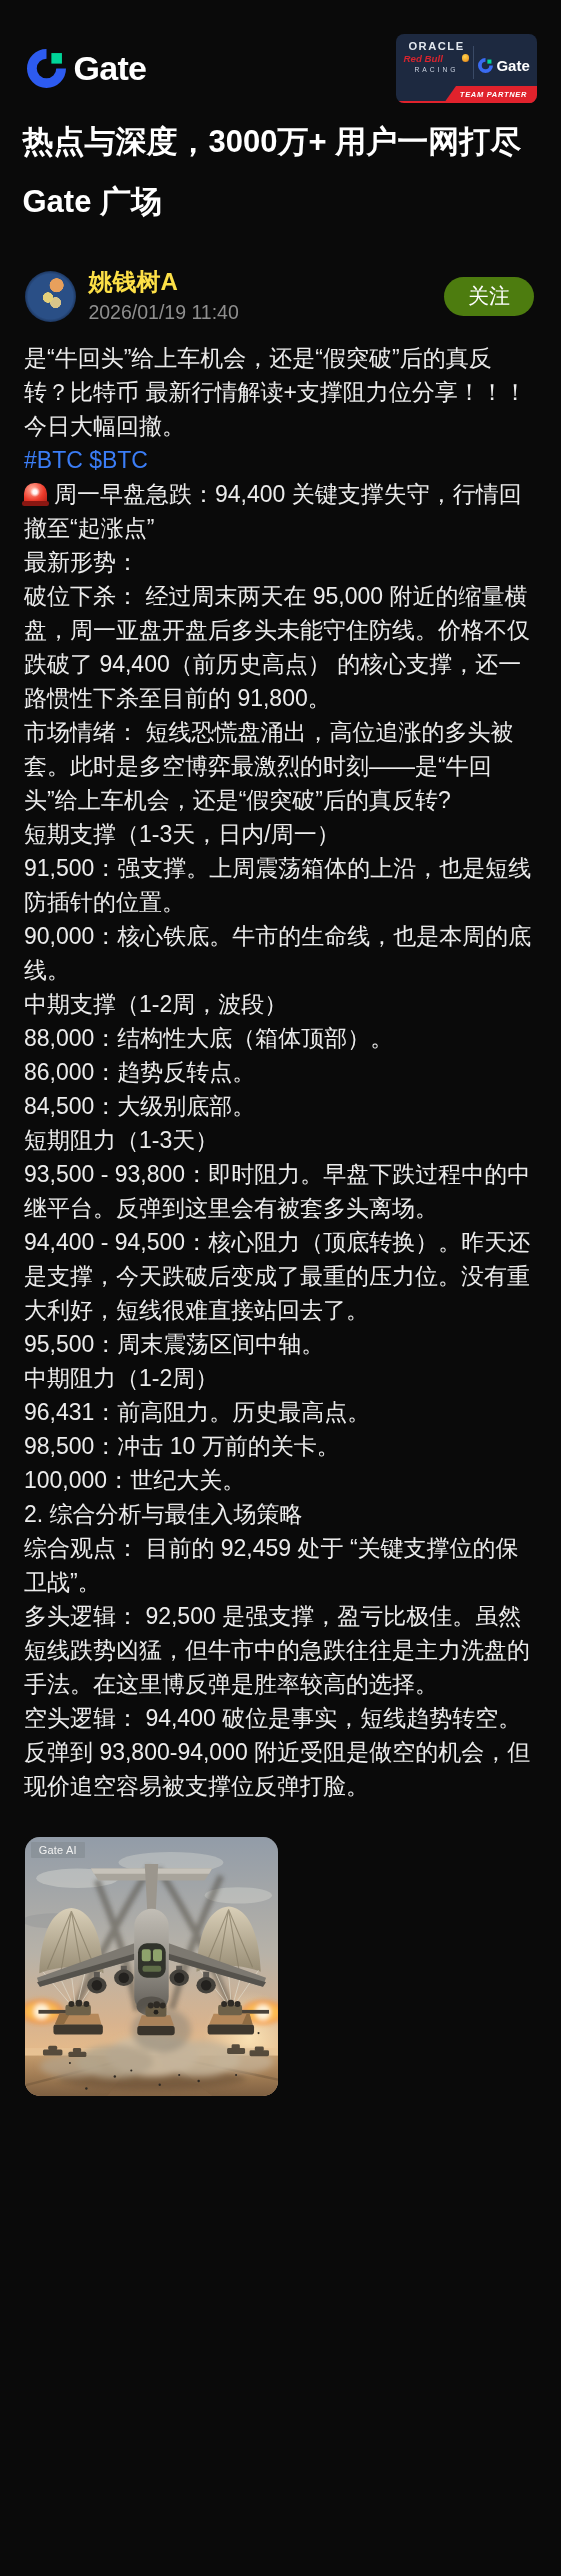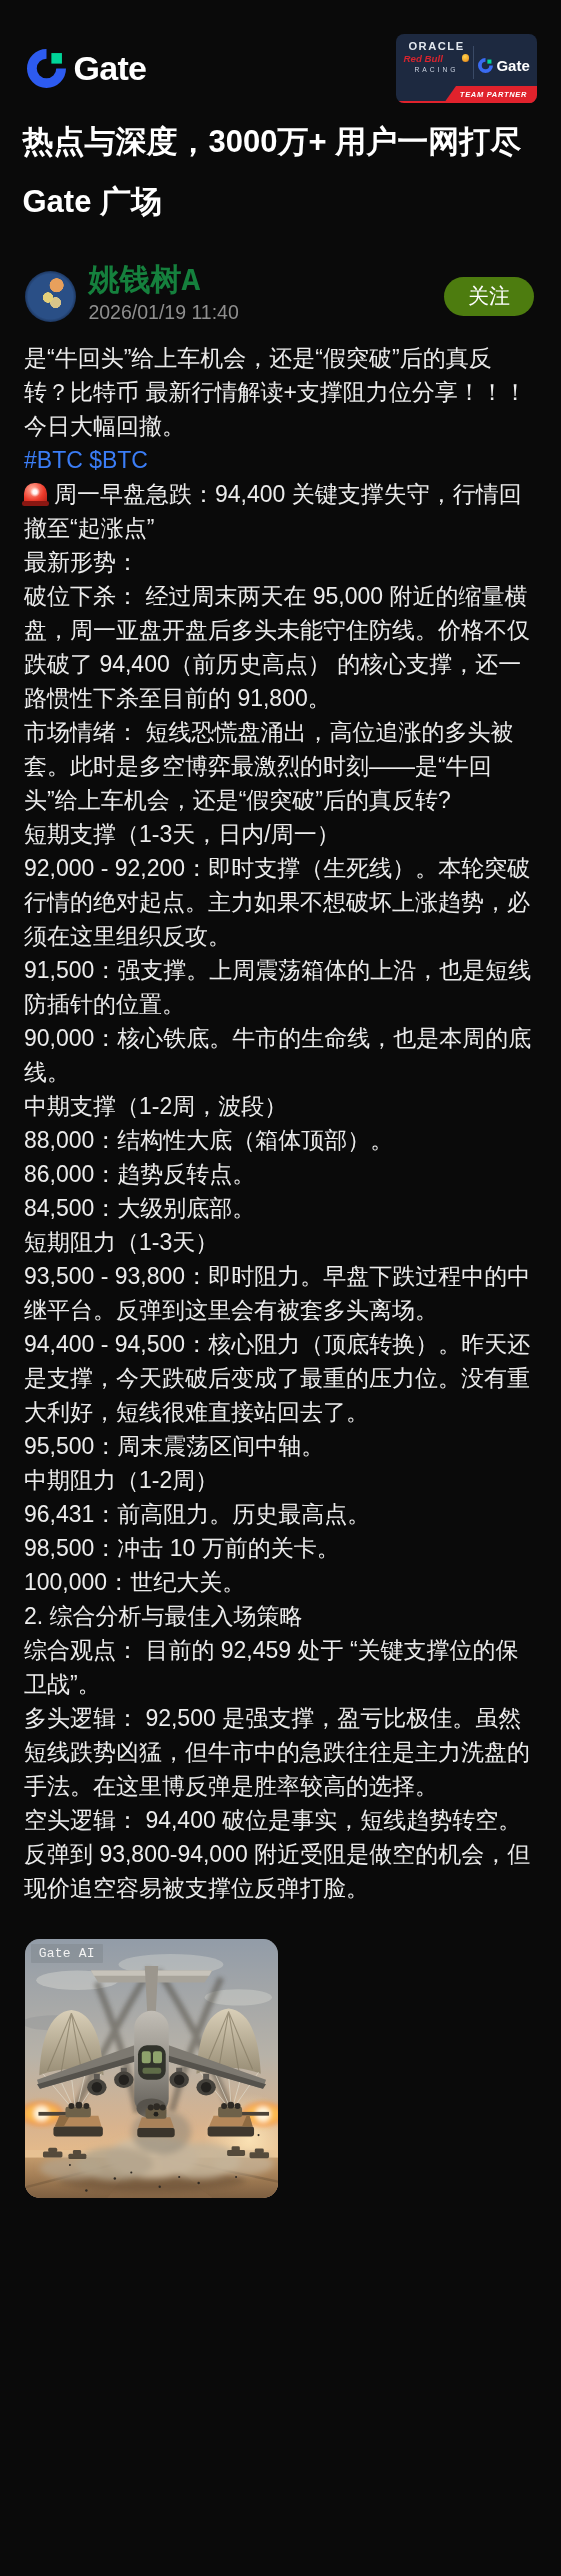--- a/index.html
+++ b/index.html
@@ -34,39 +34,39 @@
   .page-title{color:#ffffff;font-size:31px;font-weight:bold;line-height:60px;padding:6px 22.5px 0 22.5px;}
   
   .user-row{display:flex;align-items:center;padding:0 27px 0 25.4px;margin-top:36px;}
   .avatar{width:51px;height:51px;border-radius:50%;flex:none;overflow:hidden;
     background:
       radial-gradient(circle at 62% 28%,#e8a05c 0 14%,rgba(0,0,0,0) 15%),
       radial-gradient(circle at 45% 52%,#e5d07a 0 13%,rgba(0,0,0,0) 14%),
       radial-gradient(circle at 60% 62%,#d9c58a 0 12%,rgba(0,0,0,0) 13%),
       radial-gradient(circle at 50% 50%,#2a4f86 0 62%,#122341 78%,#0b1630 100%);}
   .user-meta{margin-left:12px;}
-  .user-name{color:#15803d;font-size:31px;font-weight:bold;line-height:27px;font-family:Liberation Mono, monospace;}
+  .user-name{color:#fde047;font-size:24px;font-weight:bold;line-height:27px;}
   .user-time{color:#8f8f8f;font-size:19.5px;margin-top:6px;}
   .follow-btn{margin-left:auto;min-width:90px;height:39px;border-radius:19.5px;background:#4d7c0f;color:#ffffff;
     font-size:21px;display:flex;align-items:center;justify-content:center;border:none;padding:0 22.5px;box-sizing:border-box;
     font-family:inherit;}
   
   .post-body{padding:0 24px;margin-top:16.5px;color:#ececec;font-size:23px;line-height:34px;}
   .post-body p{margin:0;word-break:break-word;}
   .post-body p.link{color:#3b7df6;}
   .siren{display:inline-block;width:22.5px;height:21px;border-radius:10.5px 10.5px 3.7px 3.7px;position:relative;
     background:radial-gradient(circle at 38% 30%,#ff9d8a 10%,#ee3b2b 55%,#a81d14);vertical-align:-2.2px;margin-right:7.5px;}
   .siren::after{content:"";position:absolute;left:6px;top:4.5px;width:9.7px;height:9.7px;
     background:radial-gradient(circle,rgba(255,255,255,.95) 0 28%,rgba(255,255,255,0) 70%);}
   .siren::before{content:"";position:absolute;left:-2.2px;bottom:-2.2px;width:27px;height:5.2px;background:#8a1712;border-radius:2.2px;}
   
   .post-image{position:relative;width:253px;height:259px;margin:34px 0 0 25.4px;border-radius:15px;overflow:hidden;background:#5a5a5a;}
   .post-image svg{display:block;width:100%;height:100%;}
-  .watermark{position:absolute;top:5.2px;left:5.2px;background:rgba(130,136,142,.55);color:#f2f2f2;font-size:13px;
-    padding:2.2px 8.2px;border-radius:1px;letter-spacing:0.2px;font-family:Liberation Mono, monospace;}
+  .watermark{position:absolute;top:5.2px;left:5.2px;background:rgba(130,136,142,.55);color:#f2f2f2;font-size:11px;
+    padding:2.2px 8.2px;border-radius:1px;letter-spacing:0.2px;}
 </style>
 </head>
 <body>
 
 <div class="header">
   <div class="gate-logo">
     <svg viewBox="0 0 48 48">
       <path d="M42 24 A18 18 0 1 1 24 6" fill="none" stroke="#2d5bf0" stroke-width="12"></path>
       <rect x="30" y="5" width="13" height="13" fill="#00d598"></rect>
     </svg>
@@ -111,21 +111,20 @@
 
 <div class="post-body">
     <p>是“牛回头”给上车机会，还是“假突破”后的真反转？比特币 最新行情解读+支撑阻力位分享！！！</p>
     <p>今日大幅回撤。</p>
     <p class="link">#BTC $BTC</p>
     <p><span class="siren"></span>周一早盘急跌：94,400 关键支撑失守，行情回撤至“起涨点”</p>
     <p>最新形势：</p>
     <p>破位下杀： 经过周末两天在 95,000 附近的缩量横盘，周一亚盘开盘后多头未能守住防线。价格不仅跌破了 94,400（前历史高点） 的核心支撑，还一路惯性下杀至目前的 91,800。</p>
     <p>市场情绪： 短线恐慌盘涌出，高位追涨的多头被套。此时是多空博弈最激烈的时刻——是“牛回头”给上车机会，还是“假突破”后的真反转?</p>
     <p>短期支撑（1-3天，日内/周一）</p>
-    <p>92,000 - 92,200：即时支撑（生死线）。本轮突破行情的绝对起点。主力如果不想破坏上涨趋势，必须在这里组织反攻。</p>
     <p>91,500：强支撑。上周震荡箱体的上沿，也是短线防插针的位置。</p>
     <p>90,000：核心铁底。牛市的生命线，也是本周的底线。</p>
     <p>中期支撑（1-2周，波段）</p>
     <p>88,000：结构性大底（箱体顶部）。</p>
     <p>86,000：趋势反转点。</p>
     <p>84,500：大级别底部。</p>
     <p>短期阻力（1-3天）</p>
     <p>93,500 - 93,800：即时阻力。早盘下跌过程中的中继平台。反弹到这里会有被套多头离场。</p>
     <p>94,400 - 94,500：核心阻力（顶底转换）。昨天还是支撑，今天跌破后变成了最重的压力位。没有重大利好，短线很难直接站回去了。</p>
     <p>95,500：周末震荡区间中轴。</p>

